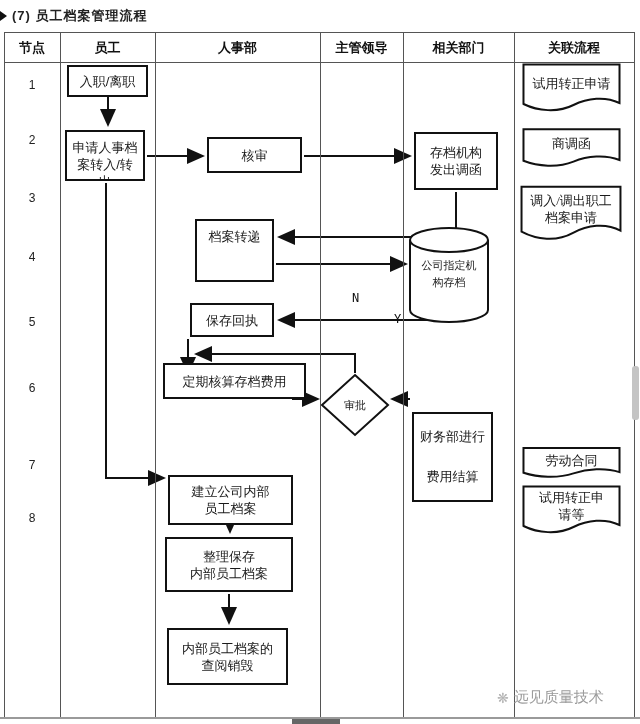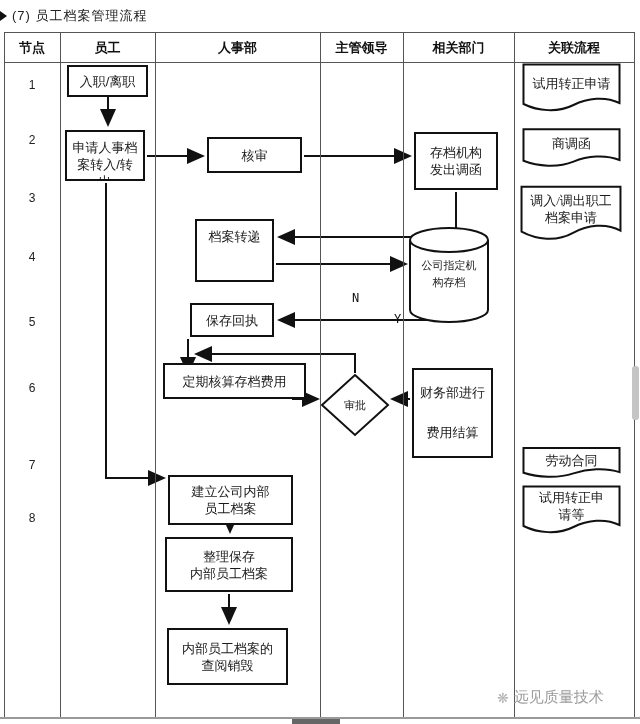--- a/index.html
+++ b/index.html
@@ -1,31 +1,31 @@
 <!DOCTYPE html>
 <html><head>
 <meta charset="utf-8">
 <style>
   html,body{margin:0;padding:0;background:#fff;}
   .stage{position:relative;width:640px;height:724px;background:#fff;overflow:hidden;
          font-family:"Liberation Sans","DejaVu Sans",sans-serif;color:#1a1a1a;}
-  .title{position:absolute;left:12px;top:7px;font-size:13px;font-weight:normal;color:#222;letter-spacing:1px;text-align:right;}
+  .title{position:absolute;left:12px;top:7px;font-size:13px;font-weight:bold;color:#222;letter-spacing:1px;text-align:right;}
   .title-marker{position:absolute;left:0;top:11px;width:0;height:0;
     border-left:7px solid #111;border-top:5px solid transparent;border-bottom:5px solid transparent;}
   .tableframe{position:absolute;left:4px;top:32px;width:629px;height:685px;border:1px solid #555;}
   .vline{position:absolute;top:32px;height:685px;width:1px;background:#555;}
   .hline{position:absolute;left:4px;width:630px;height:1px;background:#555;}
   .hdr{position:absolute;top:33px;height:29px;display:flex;align-items:center;justify-content:center;
        font-weight:bold;font-size:13px;color:#111;}
   .num{position:absolute;width:56px;left:4px;text-align:center;font-size:12px;color:#222;}
   .box{position:absolute;border:2px solid #111;background:#fff;box-sizing:border-box;
        display:flex;align-items:center;justify-content:center;text-align:center;
        font-size:13px;line-height:17px;white-space:pre-line;overflow:hidden;}
   .box.topalign{align-items:flex-start;padding-top:7px;text-align:center;}
-  .box.wide-lh{line-height:40px;}
+  .box.wide-lh{line-height:40px;margin-top:44px;}
   .svg-overlay{position:absolute;left:0;top:0;width:640px;height:724px;}
   .flowlabel{position:absolute;font-size:12px;font-family:"DejaVu Sans Mono","Liberation Mono",monospace;color:#111;}
   .doc{position:absolute;}
   .doc svg{position:absolute;left:0;top:0;width:100%;height:100%;}
   .doc .lbl{position:absolute;left:2px;right:2px;top:0;bottom:9px;display:flex;align-items:center;justify-content:center;
             font-size:13px;line-height:17px;text-align:center;white-space:pre-line;font-family:Liberation Serif, serif;}
   .shape-lbl{position:absolute;display:flex;align-items:center;justify-content:center;text-align:center;
              font-size:11px;line-height:17px;white-space:pre-line;}
   .watermark{position:absolute;left:497px;top:688px;display:flex;align-items:center;gap:5px;
              color:#9b9b9b;font-size:15px;}

